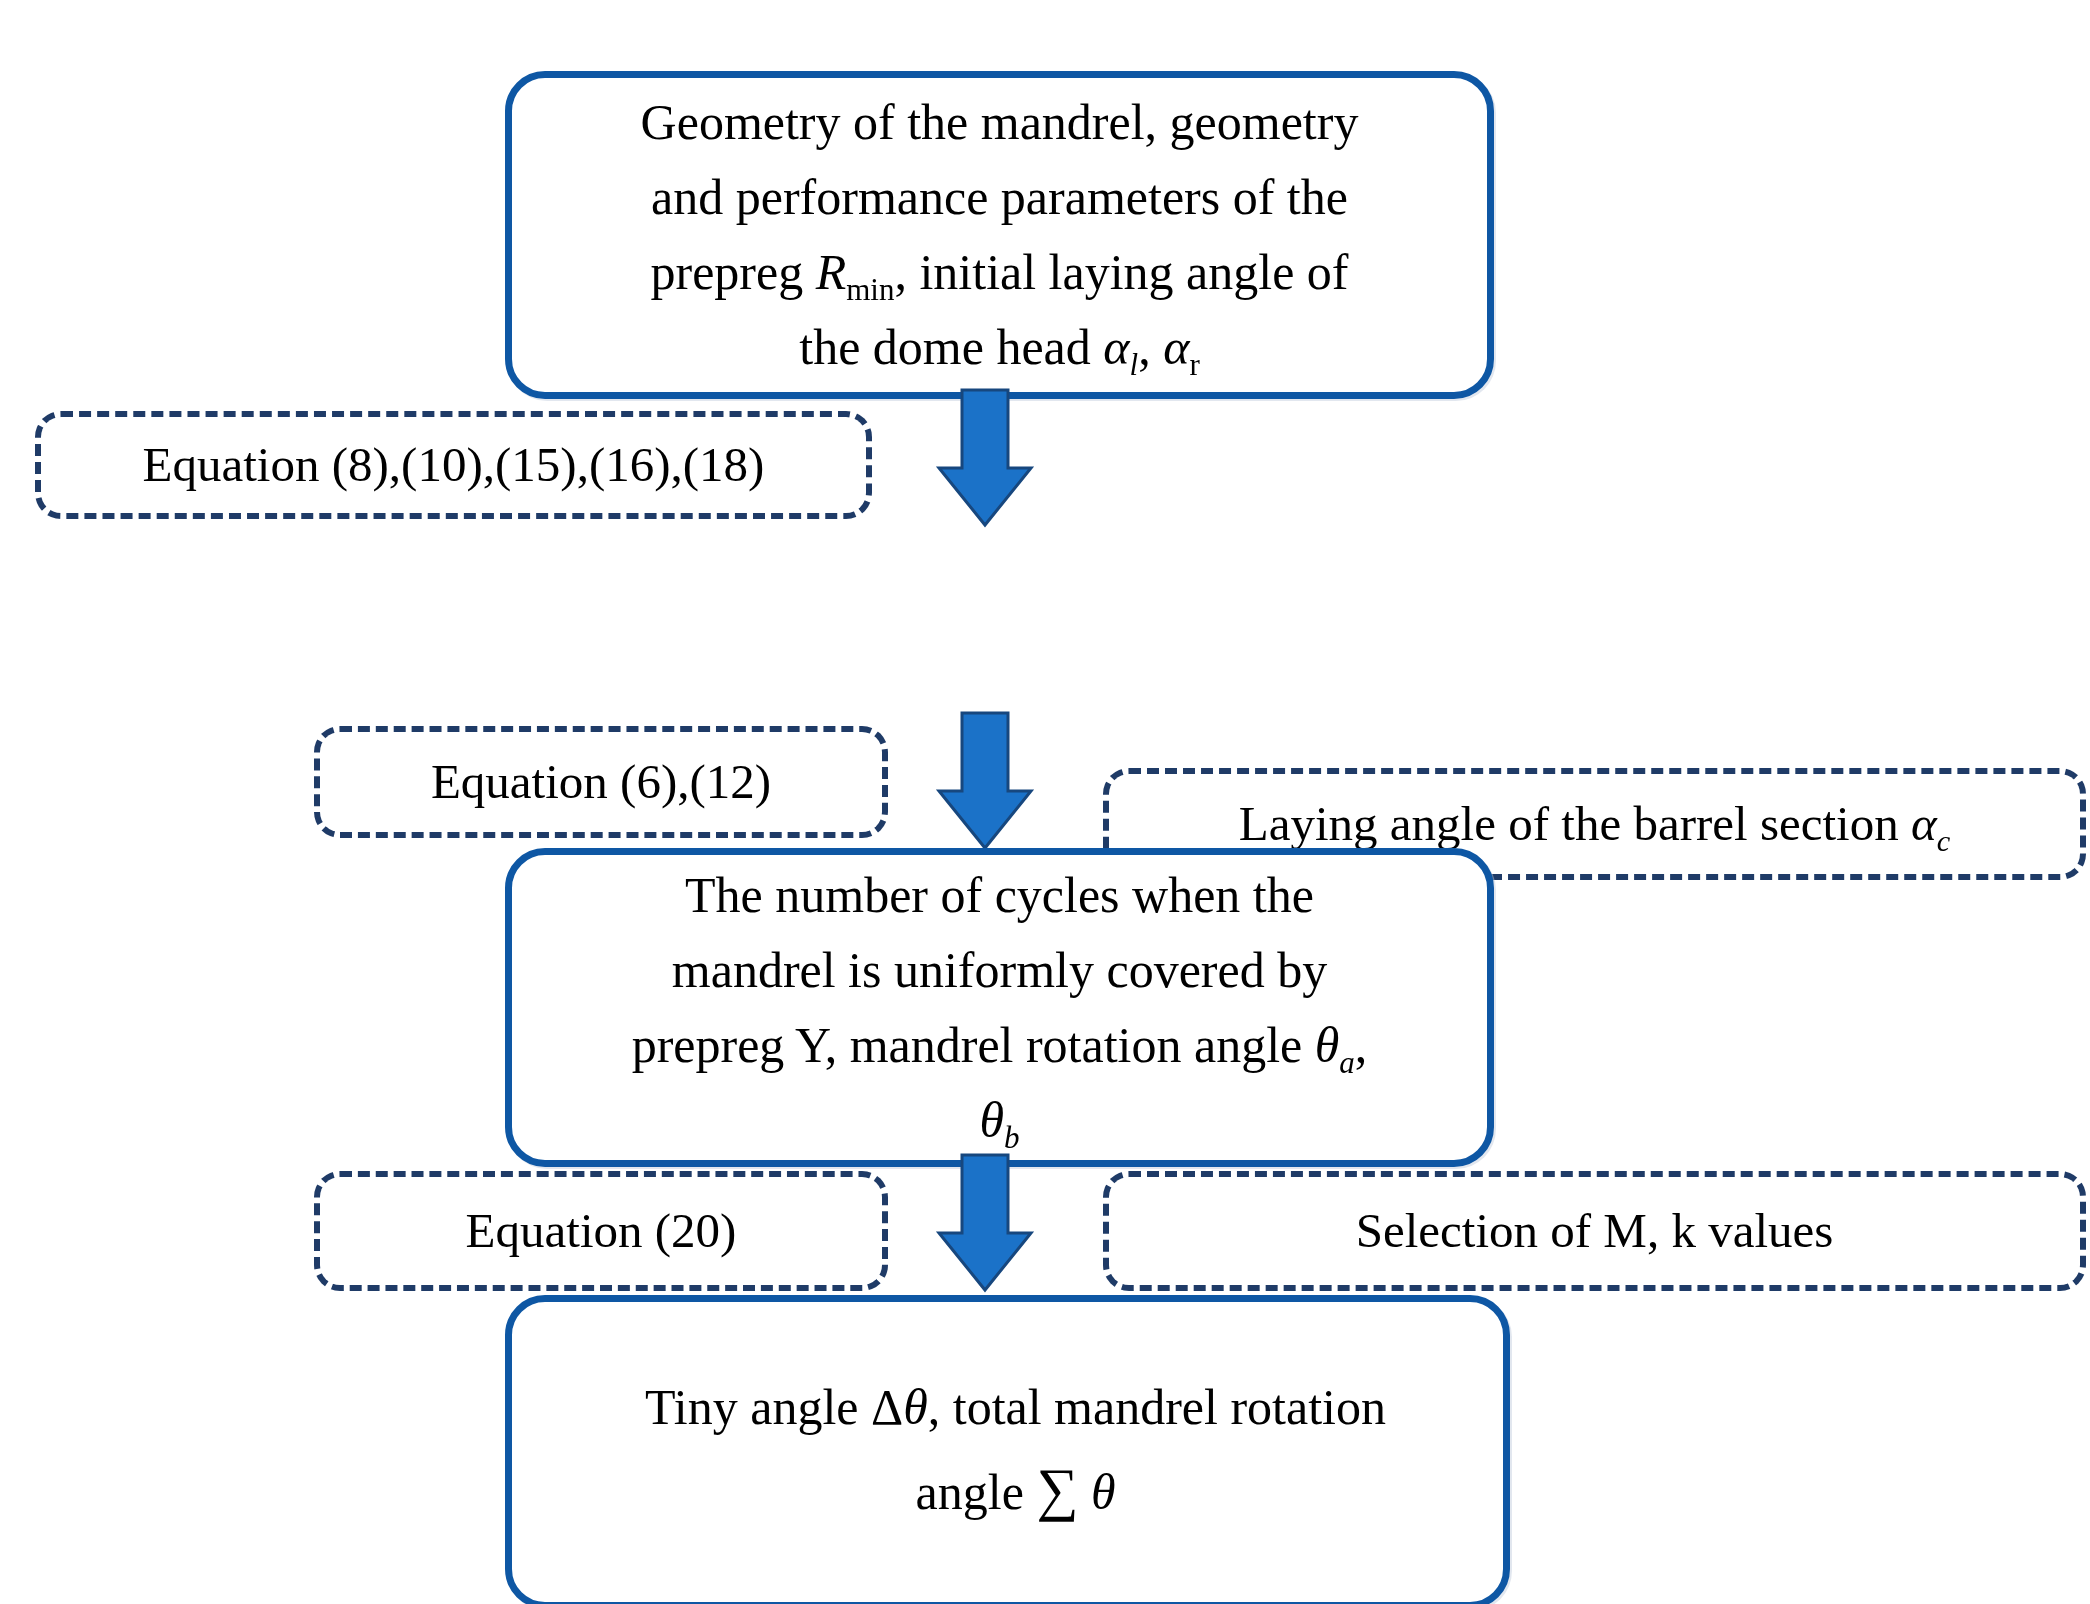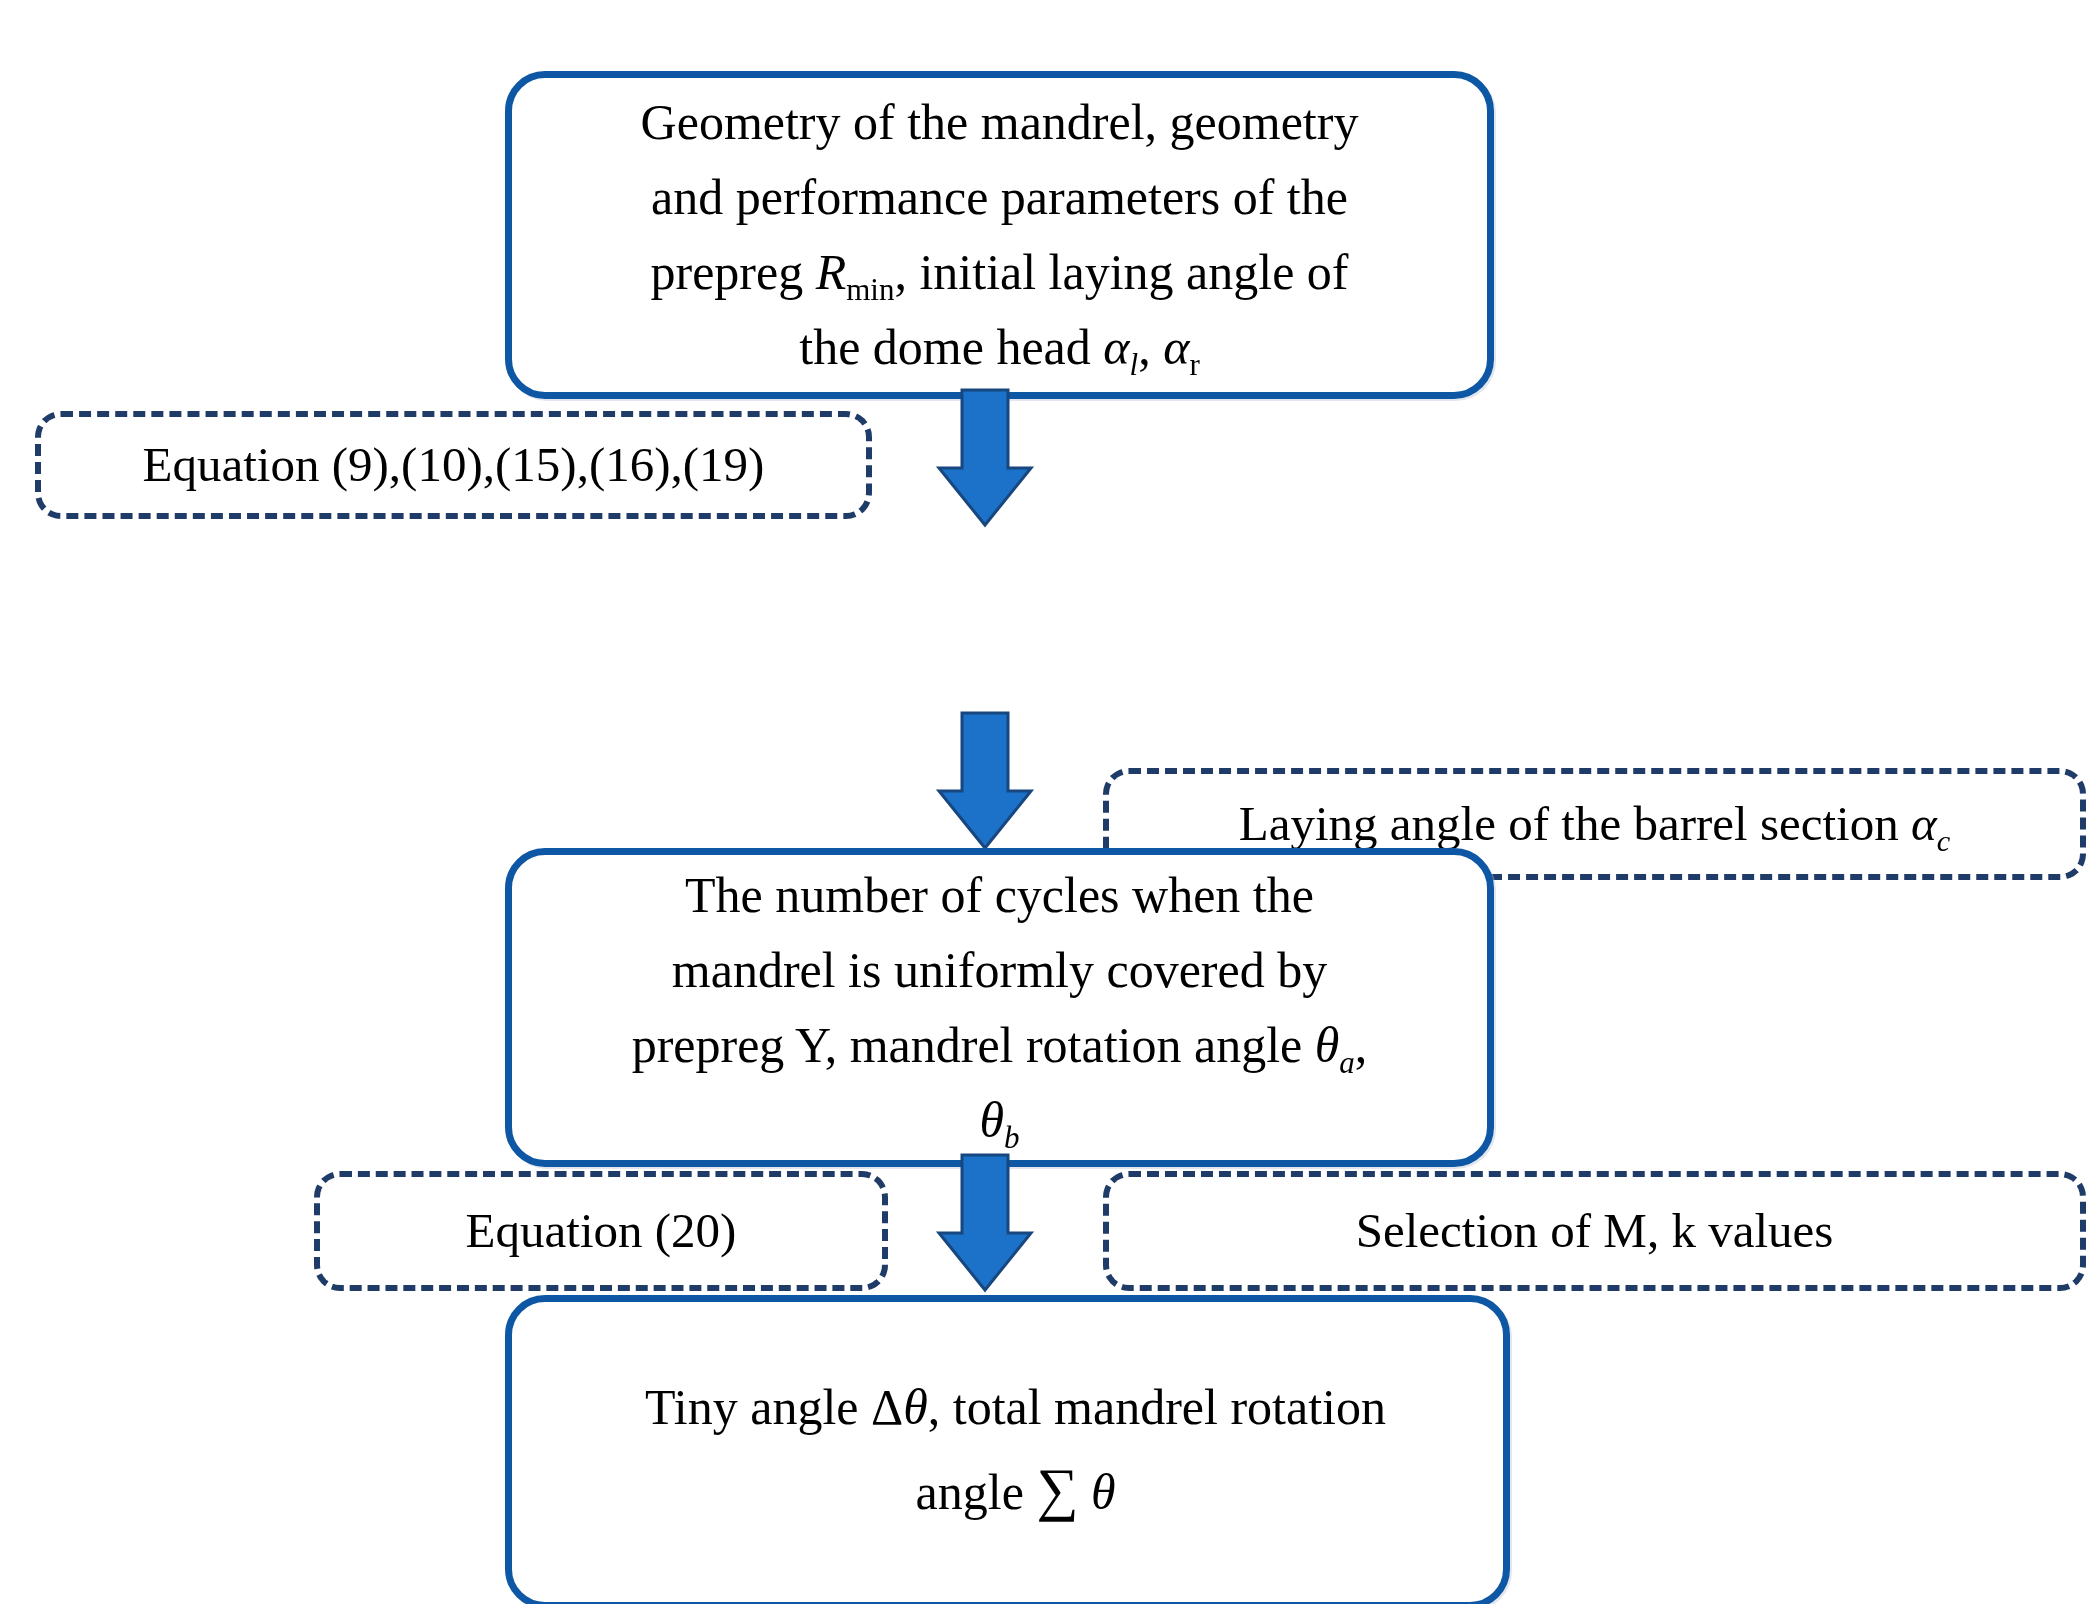--- a/index.html
+++ b/index.html
@@ -40,28 +40,31 @@
 </head>
 <body>
 
 <div class="canvas">
 
   <div class="pbox" style="left:505px;top:38px;width:975px;height:314px;">
     <div class="txt">Geometry of the mandrel, geometry<br>and performance parameters of the<br>prepreg <i>R</i><sub>min</sub>, initial laying angle of<br>the dome head <i>α<sub>l</sub></i>, <i>α</i><sub>r</sub></div>
   </div>
 
   <div class="dbox" style="left:35px;top:378px;width:825px;height:96px;">
-    <div class="txt">Equation (9),(10),(15),(16),(19)</div>
+    <div class="txt">Equation (8),(10),(15),(16),(18)</div>
   </div>
 
   <svg class="arrow" style="left:935px;top:355px;" viewBox="0 0 100 140">
     <polygon points="27,2 73,2 73,80 96,80 50,137 4,80 27,80" fill="#1B72C8" stroke="#17477E" stroke-width="3"></polygon>
   </svg>
 
 
+  <div class="dbox" style="left:314px;top:693px;width:562px;height:100px;">
+    <div class="txt">Equation (6),(12)</div>
+  </div>
 
   <div class="dbox" style="left:1103px;top:735px;width:971px;height:100px;">
     <div class="txt">Laying angle of the barrel section <i>α<sub>c</sub></i></div>
   </div>
 
   <svg class="arrow" style="left:935px;top:678px;" viewBox="0 0 100 140">
     <polygon points="27,2 73,2 73,80 96,80 50,137 4,80 27,80" fill="#1B72C8" stroke="#17477E" stroke-width="3"></polygon>
   </svg>
 
   <div class="pbox" style="left:505px;top:815px;width:975px;height:305px;">

